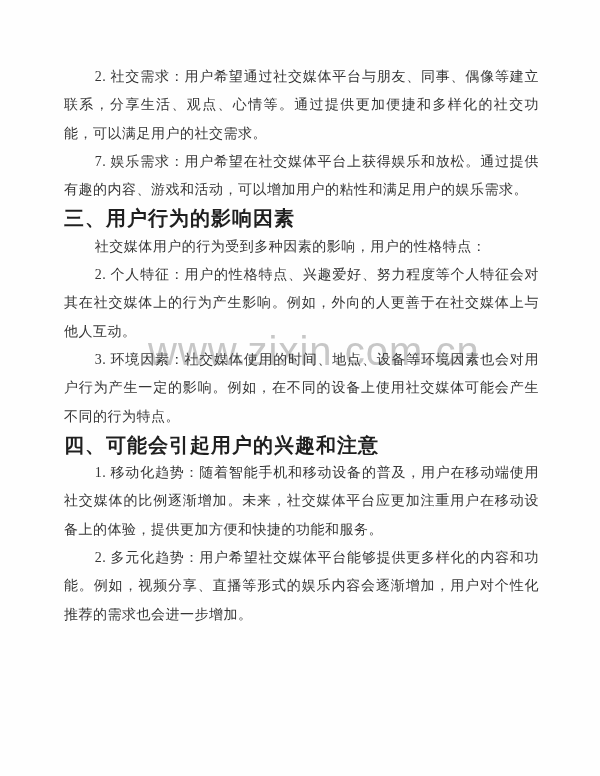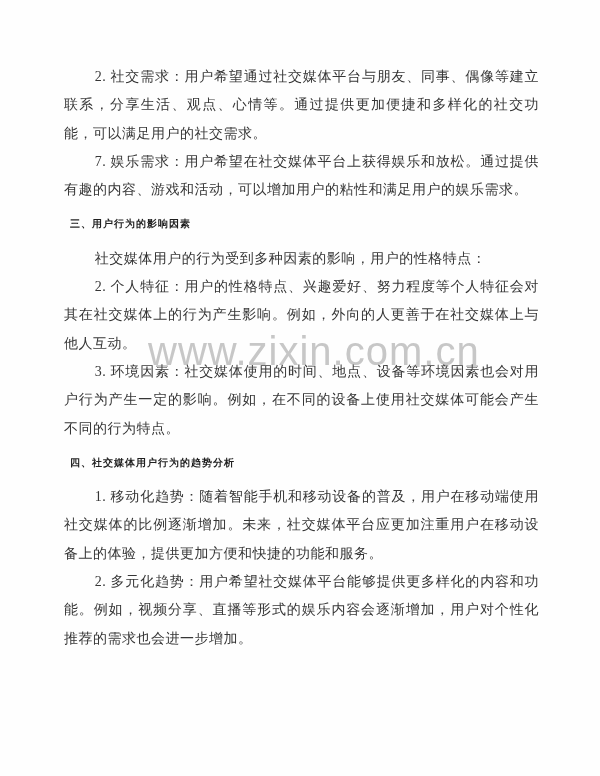--- a/index.html
+++ b/index.html
@@ -23,22 +23,22 @@
   .para {
     margin: 0;
     font-size: 14px;
     line-height: 28.3px;
     color: #363636;
     text-indent: 2.2em;
     text-align: justify;
     letter-spacing: 0.5px;
   }
   .heading {
-    margin: 6px;
-    font-size: 10px;
+    margin: 0;
+    font-size: 20px;
     line-height: 28.3px;
     font-weight: bold;
     color: #1f1f1f;
     font-family: "Liberation Sans", "DejaVu Sans", sans-serif;
     letter-spacing: 1px;
   }
   .watermark {
     position: absolute;
     z-index: 0;
     left: 148px;
@@ -66,21 +66,21 @@
 
     <h2 class="heading">三、用户行为的影响因素</h2>
 
     <p class="para">社交媒体用户的行为受到多种因素的影响，用户的性格特点：</p>
 
     <p class="para">2. 个人特征：用户的性格特点、兴趣爱好、努力程度等个人特征会对其在社交媒体上的行为产生影响。例如，外向的人更善于在社交媒体上与他人互动。</p>
 
 
     <p class="para">3. 环境因素：社交媒体使用的时间、地点、设备等环境因素也会对用户行为产生一定的影响。例如，在不同的设备上使用社交媒体可能会产生不同的行为特点。</p>
 
-    <h2 class="heading">四、社交媒体用户行为的趋势分析</h2>
+    <h2 class="heading">四、可能会引起用户的兴趣和注意</h2>
 
 
     <p class="para">1. 移动化趋势：随着智能手机和移动设备的普及，用户在移动端使用社交媒体的比例逐渐增加。未来，社交媒体平台应更加注重用户在移动设备上的体验，提供更加方便和快捷的功能和服务。</p>
 
     <p class="para">2. 多元化趋势：用户希望社交媒体平台能够提供更多样化的内容和功能。例如，视频分享、直播等形式的娱乐内容会逐渐增加，用户对个性化推荐的需求也会进一步增加。</p>
   </div>
 
 </div>
 
 </body></html>

